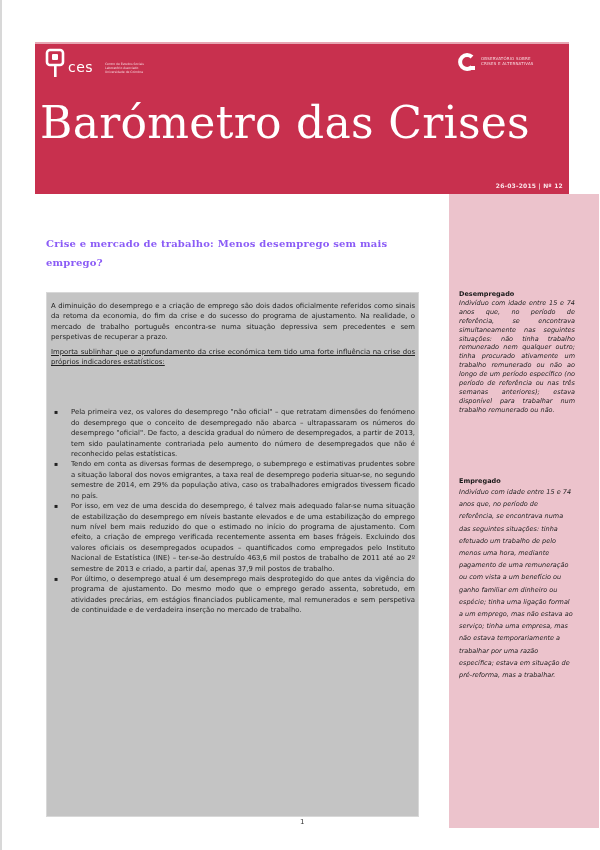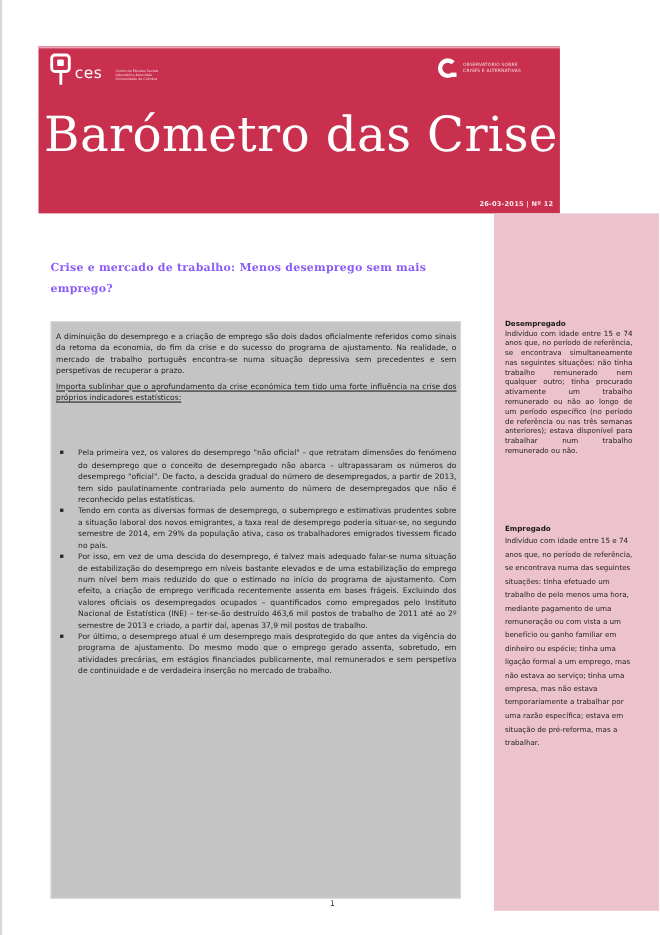--- a/index.html
+++ b/index.html
@@ -1,21 +1,21 @@
 <!DOCTYPE html>
 <html><head>
   <meta charset="utf-8">
   <style>
     * { box-sizing: border-box; margin: 0; padding: 0; }
     html, body { width: 600px; height: 850px; background: #ffffff; overflow: hidden; }
     body { position: relative; font-family: "DejaVu Sans", sans-serif; }
     .page-edge { position: absolute; left: 0; top: 0; width: 2px; height: 850px; background: #d8d8d8; }
 
     .banner {
-      position: absolute; left: 35px; top: 42px; width: 474px; height: 152px;
+      position: absolute; left: 35px; top: 42px; width: 534px; height: 152px;
       background: #c8304e; border-top: 2px solid #e7a6b3;
     }
     .ces-logo { position: absolute; left: 10px; top: 4px; width: 125px; height: 32px; }
     .ces-mark { position: absolute; left: 0; top: 0; width: 22px; height: 30px; }
     .ces-word { position: absolute; left: 23px; top: 11px; color: #fff; font-family: "DejaVu Sans", sans-serif; font-size: 14px; letter-spacing: 0.5px; }
     .ces-sub { position: absolute; left: 60px; top: 14px; color: #f5d3da; font-size: 3px; line-height: 4px; width: 50px; }
     .obs-logo { position: absolute; right: 12px; top: 8px; width: 100px; height: 22px; }
     .obs-mark { position: absolute; left: 0; top: 0; width: 20px; height: 20px; }
     .obs-text { position: absolute; left: 24px; top: 4px; color: #f9dbe1; font-size: 4px; line-height: 5px; width: 66px; letter-spacing: 0.2px; }
 
@@ -28,21 +28,21 @@
       position: absolute; right: 6px; bottom: 5px; color: #fbe5ea; font-size: 6px; font-weight: bold; letter-spacing: 0.2px;
     }
 
     .sidebar {
       position: absolute; left: 434px; top: 194px; width: 150px; height: 634px;
       background: #ecc3cc;
       margin-left: 15px;
     }
     .sb-section { position: absolute; left: 10px; width: 116px; font-size: 6.5px; line-height: 8.9px; color: #222; }
     .sb-heading { font-weight: bold; color: #1a1a1a; }
-    .sb-body { text-align: justify; }
+    .sb-body { text-align: justify; font-style: italic; }
 
     .article-title {
       position: absolute; left: 46px; top: 234px; width: 380px;
       color: #8b5cf6; font-family: "DejaVu Serif", serif; font-weight: bold; font-size: 10px; line-height: 19px;
       letter-spacing: 0.2px;
     }
 
     .textbox {
       position: absolute; left: 46px; top: 292px; width: 373px; height: 525px;
       background: #c4c4c4; border: 1px solid #d8d8d8;

